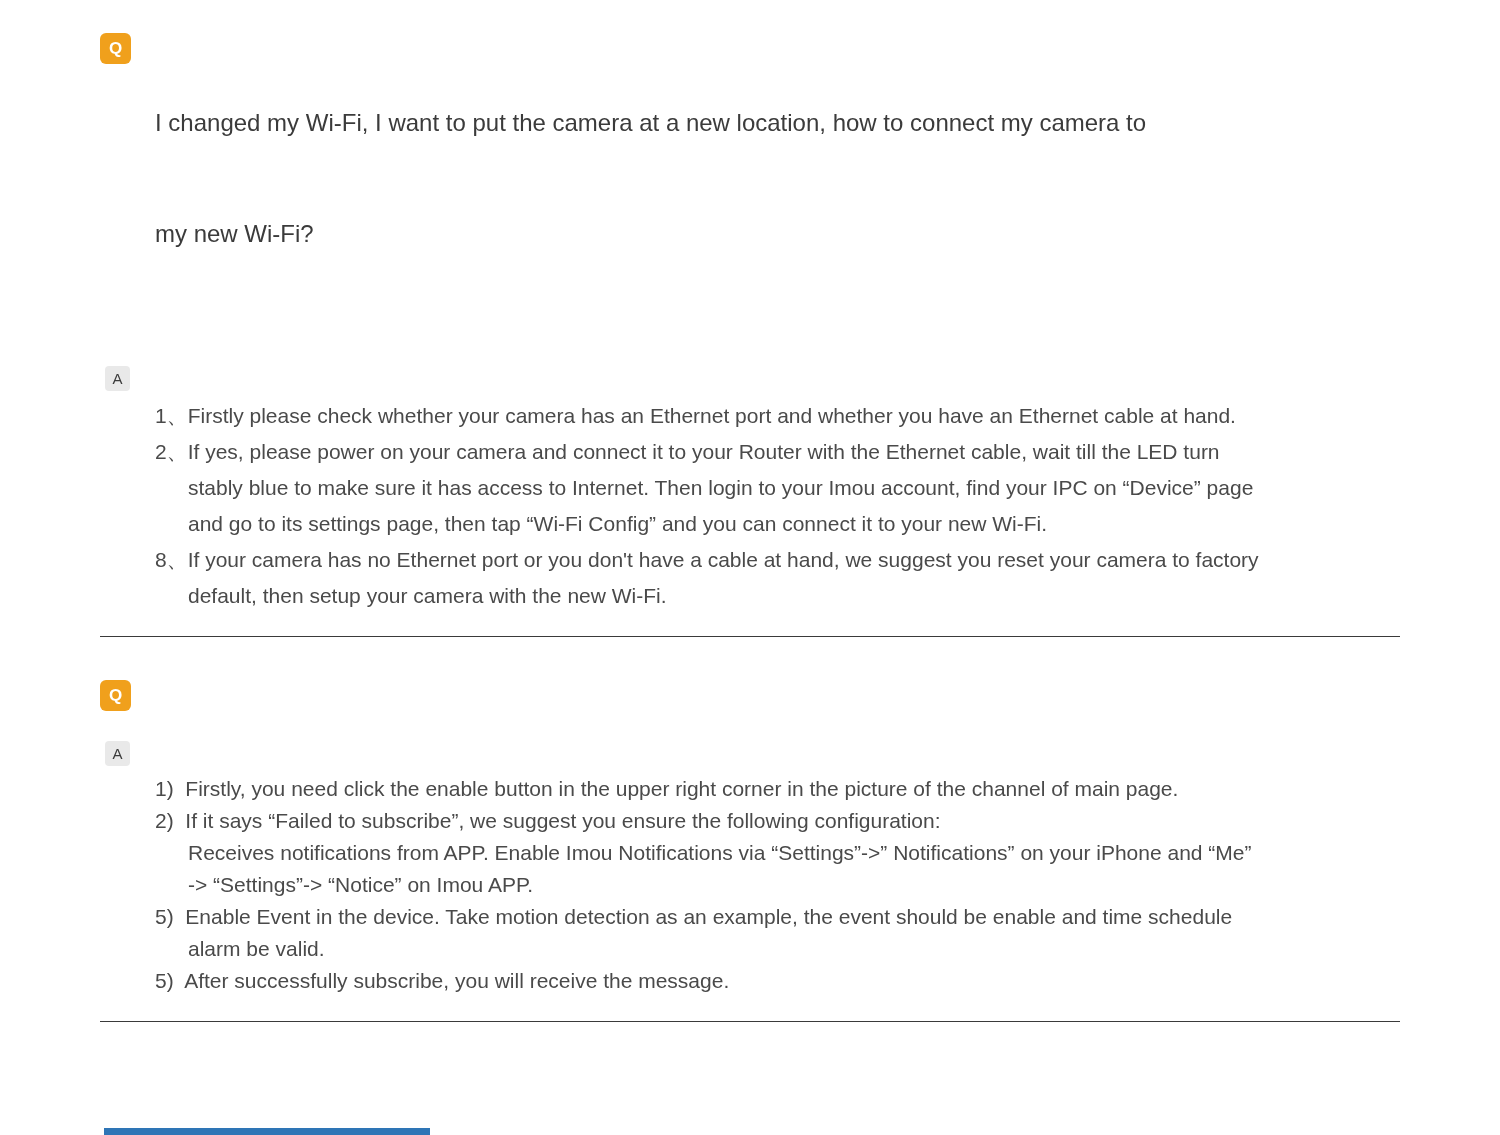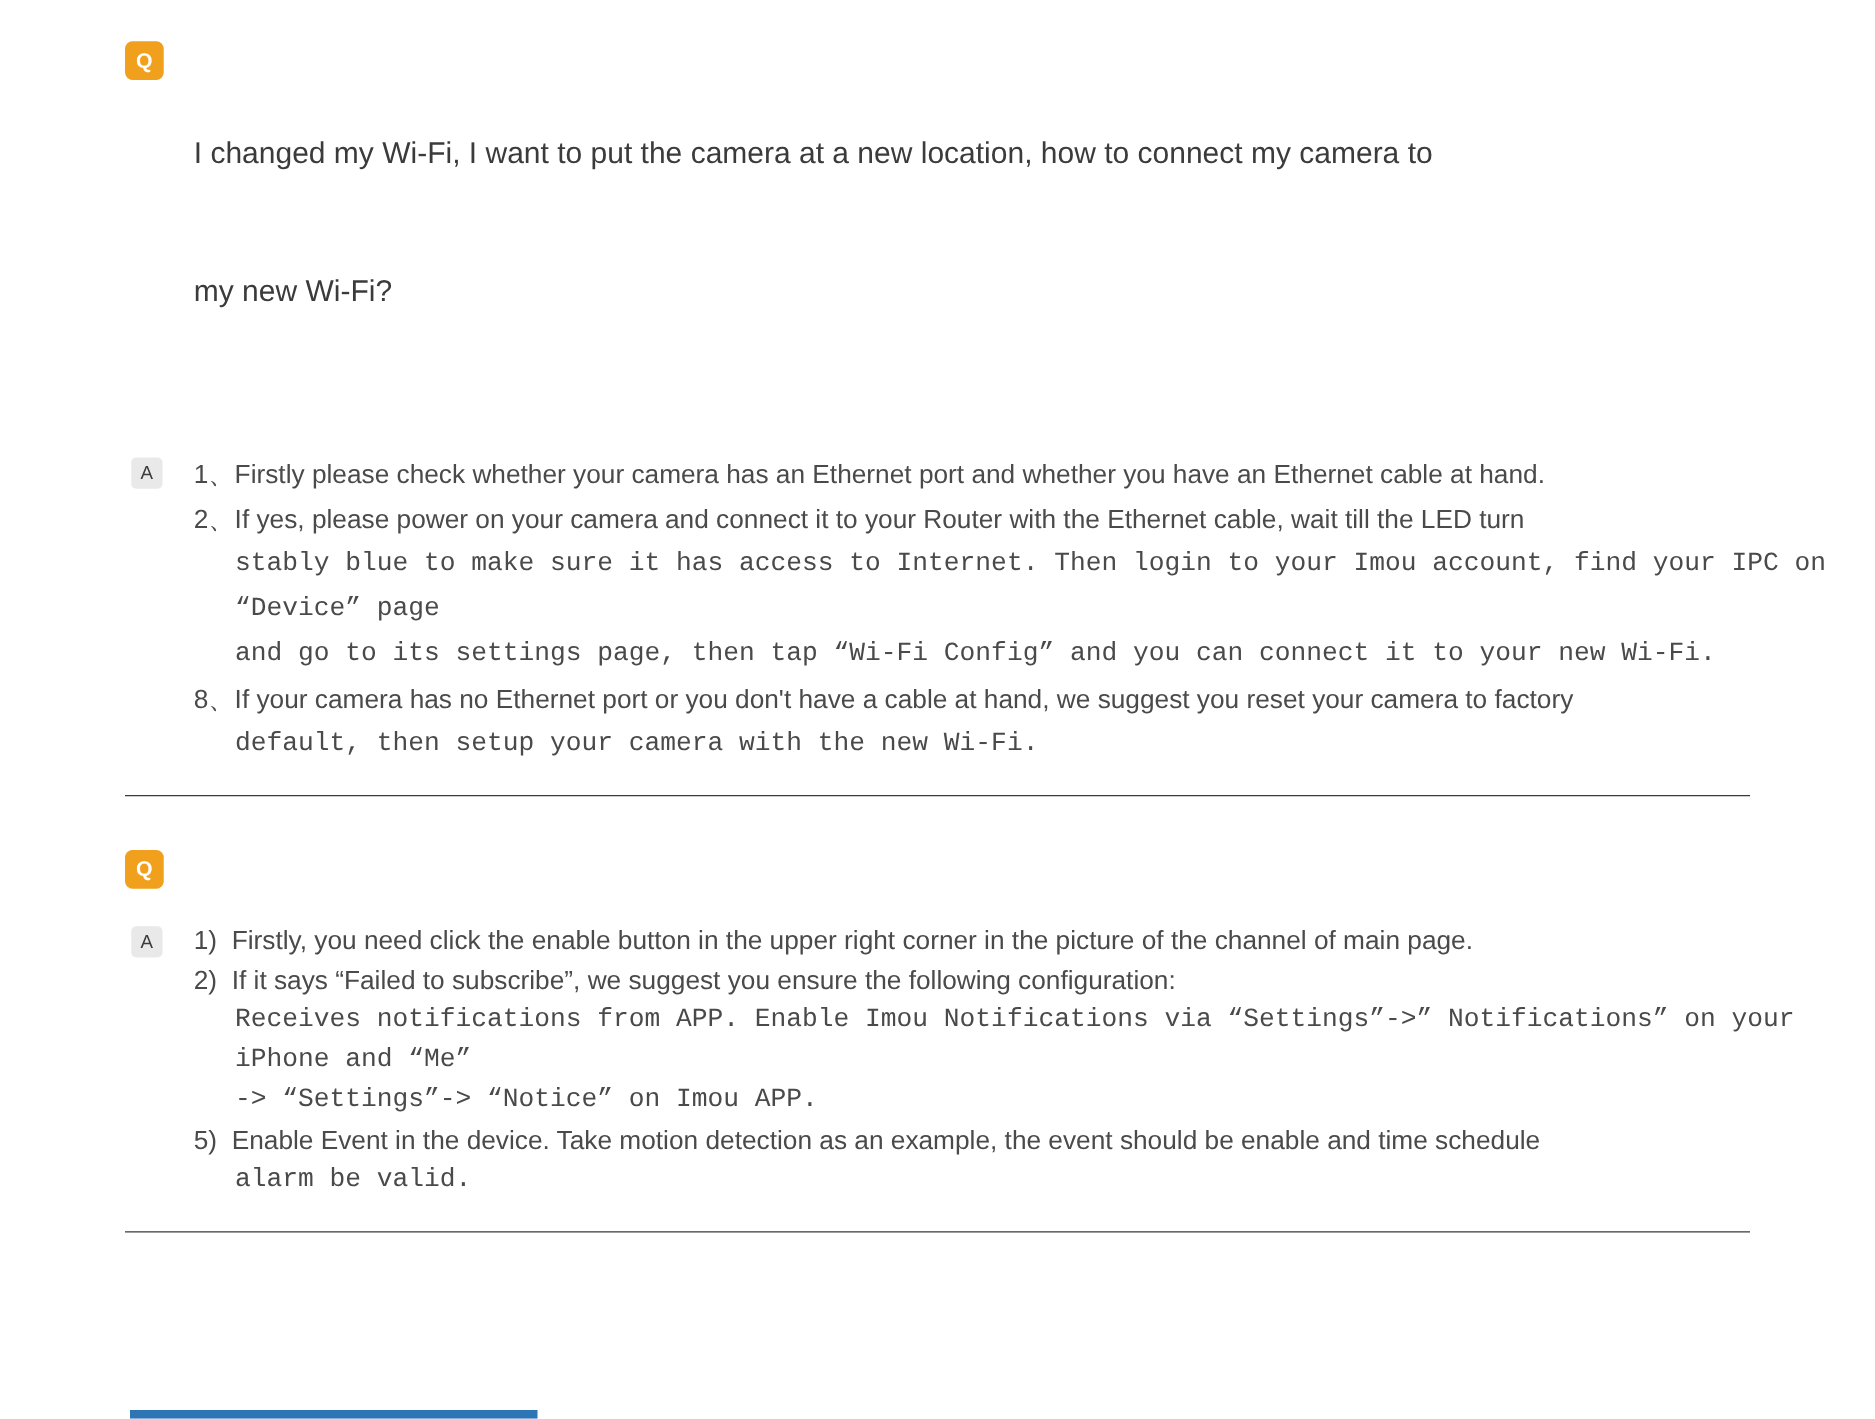--- a/index.html
+++ b/index.html
@@ -39,25 +39,25 @@
     width: 25px; height: 25px;
     margin-left: 105px;
     margin-top: 4px;
     background: #E9E9E9;
     border-radius: 4px;
     color: #3c3c3c;
     font-size: 15px;
     line-height: 25px;
     text-align: center;
   }
-  .answer { margin-left: 25px; color: #4a4a4a; font-size: 21px; }
+  .answer { margin-left: 25px; color: #4a4a4a; font-size: 21px; margin-top: 36px; }
   .ln { white-space: pre-wrap; }
   .answer-1 .ln { line-height: 36px; }
   .answer-2 .ln { line-height: 32px; }
-  .cont { padding-left: 33px; font-family: Liberation Mono, monospace; }
+  .cont { padding-left: 33px; }
   .divider {
     border: none;
     border-top: 1px solid #3a3a3a;
     margin: 22px 100px 0 100px;
   }
   .sec2 { margin-top: 40px; }
   .a-gap1 { margin-top: 36px; }
   .a-gap2 { margin-top: 26px; }
   .divider2 { margin-top: 24px; }
   .footer-bar {
@@ -103,20 +103,21 @@
     </div>
     <div class="a-row a-gap2">
       <span class="a-badge">A</span>
       <div class="answer answer-2">
         <div class="ln">1)  Firstly, you need click the enable button in the upper right corner in the picture of the channel of main page.</div>
         <div class="ln">2)  If it says “Failed to subscribe”, we suggest you ensure the following configuration:</div>
         <div class="ln cont">Receives notifications from APP. Enable Imou Notifications via “Settings”-&gt;” Notifications” on your iPhone and “Me”</div>
         <div class="ln cont">-&gt; “Settings”-&gt; “Notice” on Imou APP.</div>
         <div class="ln">5)  Enable Event in the device. Take motion detection as an example, the event should be enable and time schedule</div>
         <div class="ln cont">alarm be valid.</div>
+        <div class="ln">5)  After successfully subscribe, you will receive the message.</div>
       </div>
     </div>
   </section>
 
   <hr class="divider divider2">
 
   <div class="footer-bar"></div>
 </div>
 
 </body></html>

